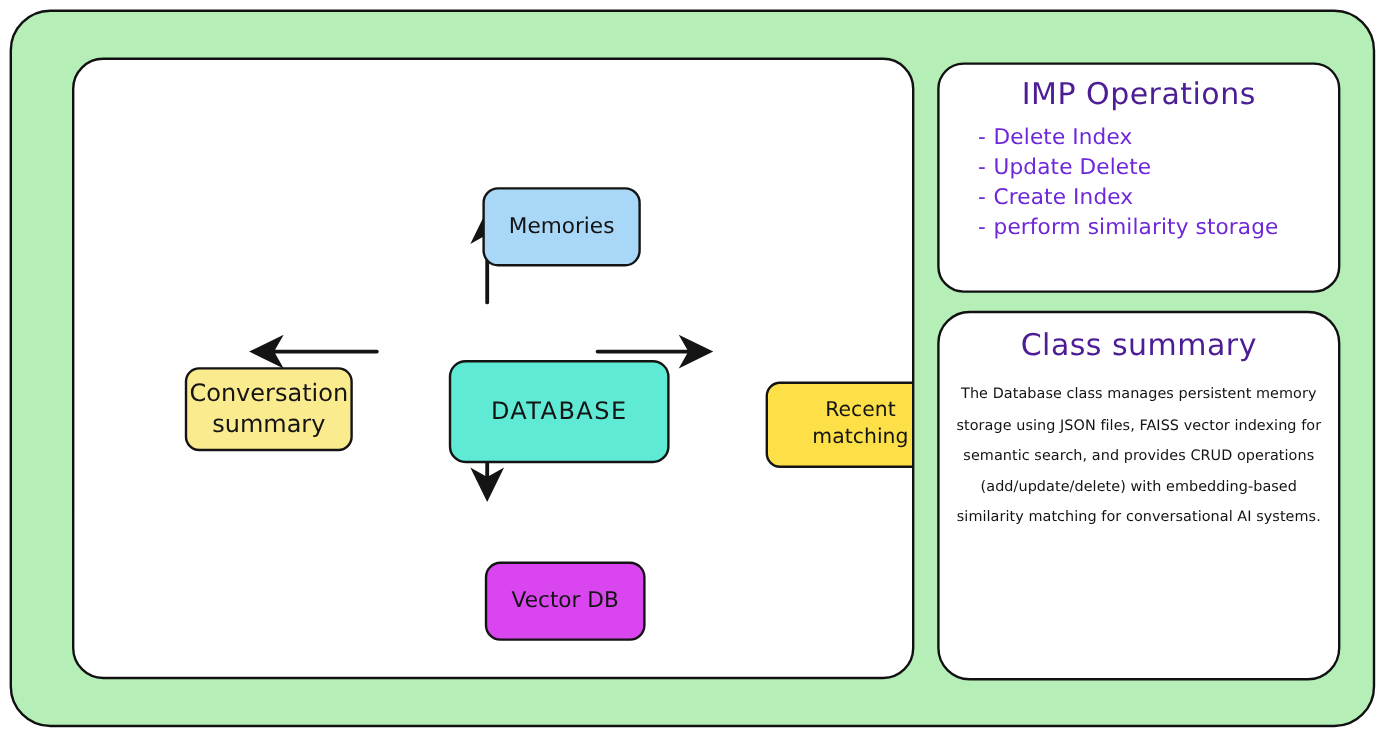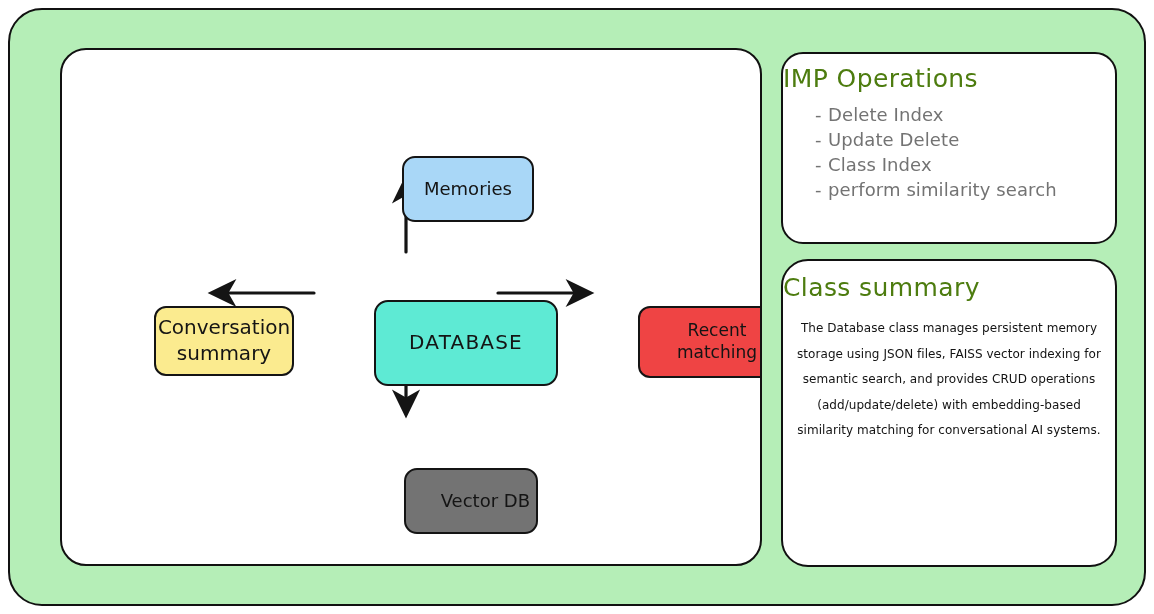--- a/index.html
+++ b/index.html
@@ -67,39 +67,39 @@
   #class-panel {
     left: 781px;
     top: 259px;
     width: 336px;
     height: 308px;
     padding: 12px 0 0 0;
     border-radius: 27px;
   }
 
   .panel-title {
-    text-align: left;
+    text-align: center;
     font-family: "DejaVu Sans", sans-serif;
     font-size: 25px;
     font-weight: 400;
-    color: #4d7c0f;
+    color: #4c1d95;
     letter-spacing: 0.4px;
     margin: 0 0 6px 0;
   }
   #ops-panel .panel-title { font-size: 25px; margin-bottom: 9px; }
   #class-panel .panel-title { font-size: 25px; margin-bottom: 14px; }
 
   .ops-list {
     list-style: none;
     margin: 0;
     padding: 0 0 0 32px;
   }
   .ops-list li {
     font-size: 18px;
-    color: #737373;
+    color: #6d28d9;
     line-height: 25px;
     white-space: nowrap;
     letter-spacing: 0.1px;
   }
   .ops-dash { display: inline-block; width: 13px; }
 
   .class-body {
     font-size: 12px;
     line-height: 25.5px;
     color: #131313;
@@ -137,31 +137,30 @@
     letter-spacing: 1.2px;
     border-radius: 14px;
   }
   #node-conversation {
     left: 92px; top: 256px; width: 140px; height: 70px;
     background: #fbeb8f;
     font-size: 20px;
     border-radius: 12px;
   }
   #node-recent {
-    left: 576px; top: 256px; width: 158px; height: 72px;
-    background: #ef4444;
+    left: 576px; top: 268px; width: 158px; height: 72px;
+    background: #fde047;
     font-size: 17px;
     border-radius: 12px;
   }
   #node-vector {
     left: 342px; top: 418px; width: 134px; height: 66px;
-    background: #737373;
+    background: #d946ef;
     font-size: 18px;
     border-radius: 13px;
-    justify-content: flex-end;
   }
 
   .node-label { display: block; }
 
   
   #arrow-layer {
     position: absolute;
     left: 0; top: 0;
     width: 702px; height: 518px;
     pointer-events: none;
@@ -218,22 +217,22 @@
       <span class="node-label">Vector DB</span>
     </div>
 
   </div>
 
   <div class="side-panel" id="ops-panel">
     <div class="panel-title">IMP Operations</div>
     <ul class="ops-list">
       <li><span class="ops-dash">-</span><span>Delete Index</span></li>
       <li><span class="ops-dash">-</span><span>Update Delete</span></li>
-      <li><span class="ops-dash">-</span><span>Class Index</span></li>
-      <li><span class="ops-dash">-</span><span>perform similarity search</span></li>
+      <li><span class="ops-dash">-</span><span>Create Index</span></li>
+      <li><span class="ops-dash">-</span><span>perform similarity storage</span></li>
     </ul>
   </div>
 
   <div class="side-panel" id="class-panel">
     <div class="panel-title">Class summary</div>
     <div class="class-body">The Database class manages persistent memory storage using JSON files, FAISS vector indexing for semantic search, and provides CRUD operations (add/update/delete) with embedding-based similarity matching for conversational AI systems.</div>
   </div>
 
 </div>
 

